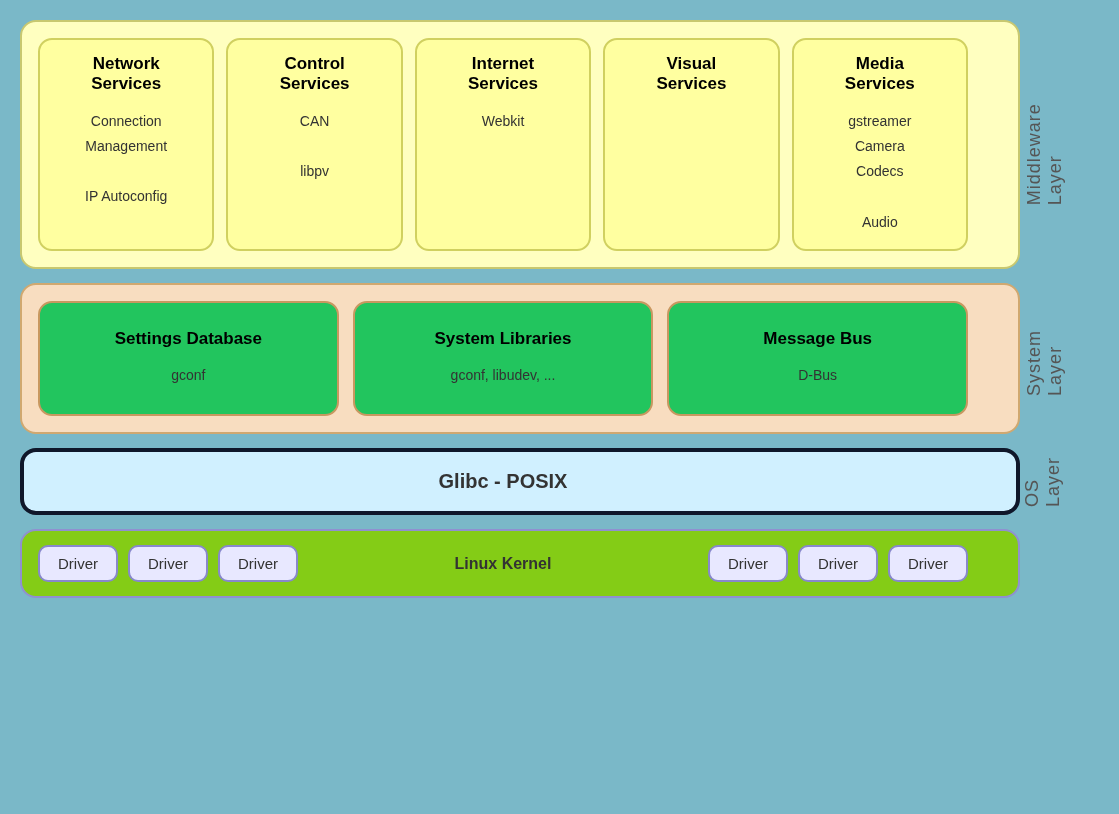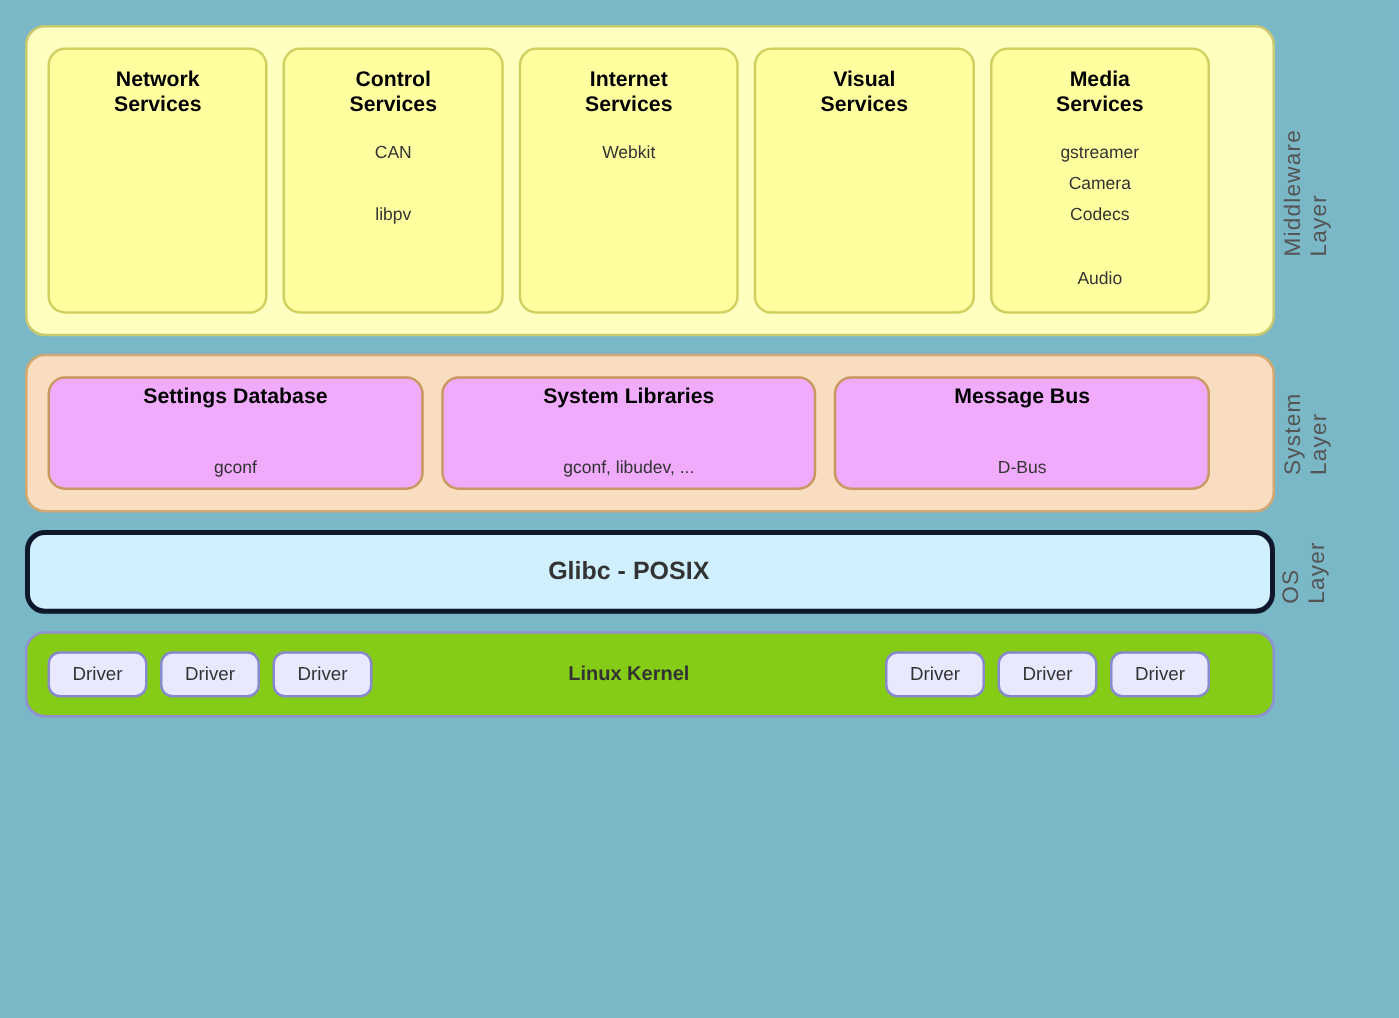--- a/index.html
+++ b/index.html
@@ -102,29 +102,28 @@
       right: -48px;
     }
 
     .system-cards {
       display: flex;
       gap: 14px;
       justify-content: flex-start;
     }
 
     .system-card {
-      background: #f0abfc;
+      background: #22c55e;
       border: 2px solid #c89860;
       border-radius: 14px;
-      padding: 4px 20px;
+      padding: 26px 20px;
       display: flex;
       flex-direction: column;
       align-items: center;
       text-align: center;
-      gap: 20px;
     }
 
     .system-card.wide {
       flex: 1;
     }
 
     
     .os-section {
       position: relative;
       background: #d0f0ff;
@@ -184,20 +183,23 @@
 <body>
 
 <div class="main-container">
 
   <div class="middleware-section">
     <div class="middleware-cards">
 
       <div class="middleware-card">
         <div class="card-title">Network
 Services</div>
+        <div class="card-items">
+          Connection<br>Management<br><br>IP Autoconfig
+        </div>
       </div>
 
       <div class="middleware-card">
         <div class="card-title">Control<br>Services</div>
         <div class="card-items">
           CAN<br><br>libpv
         </div>
       </div>
 
       <div class="middleware-card">

